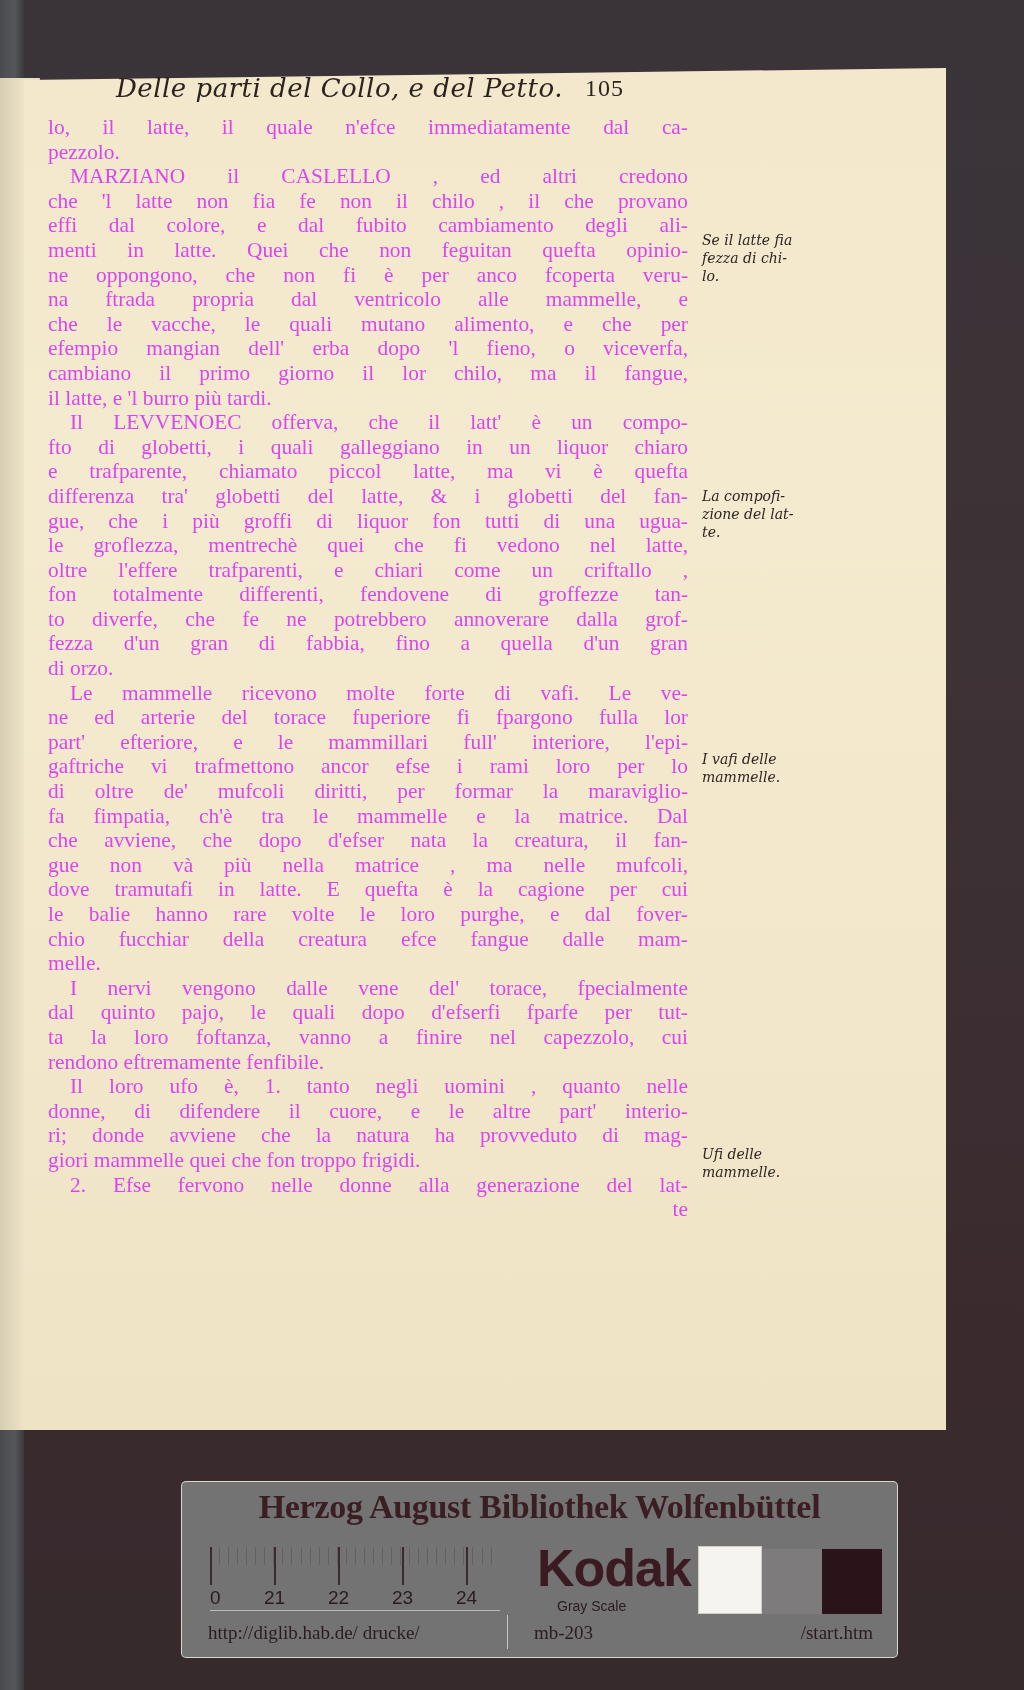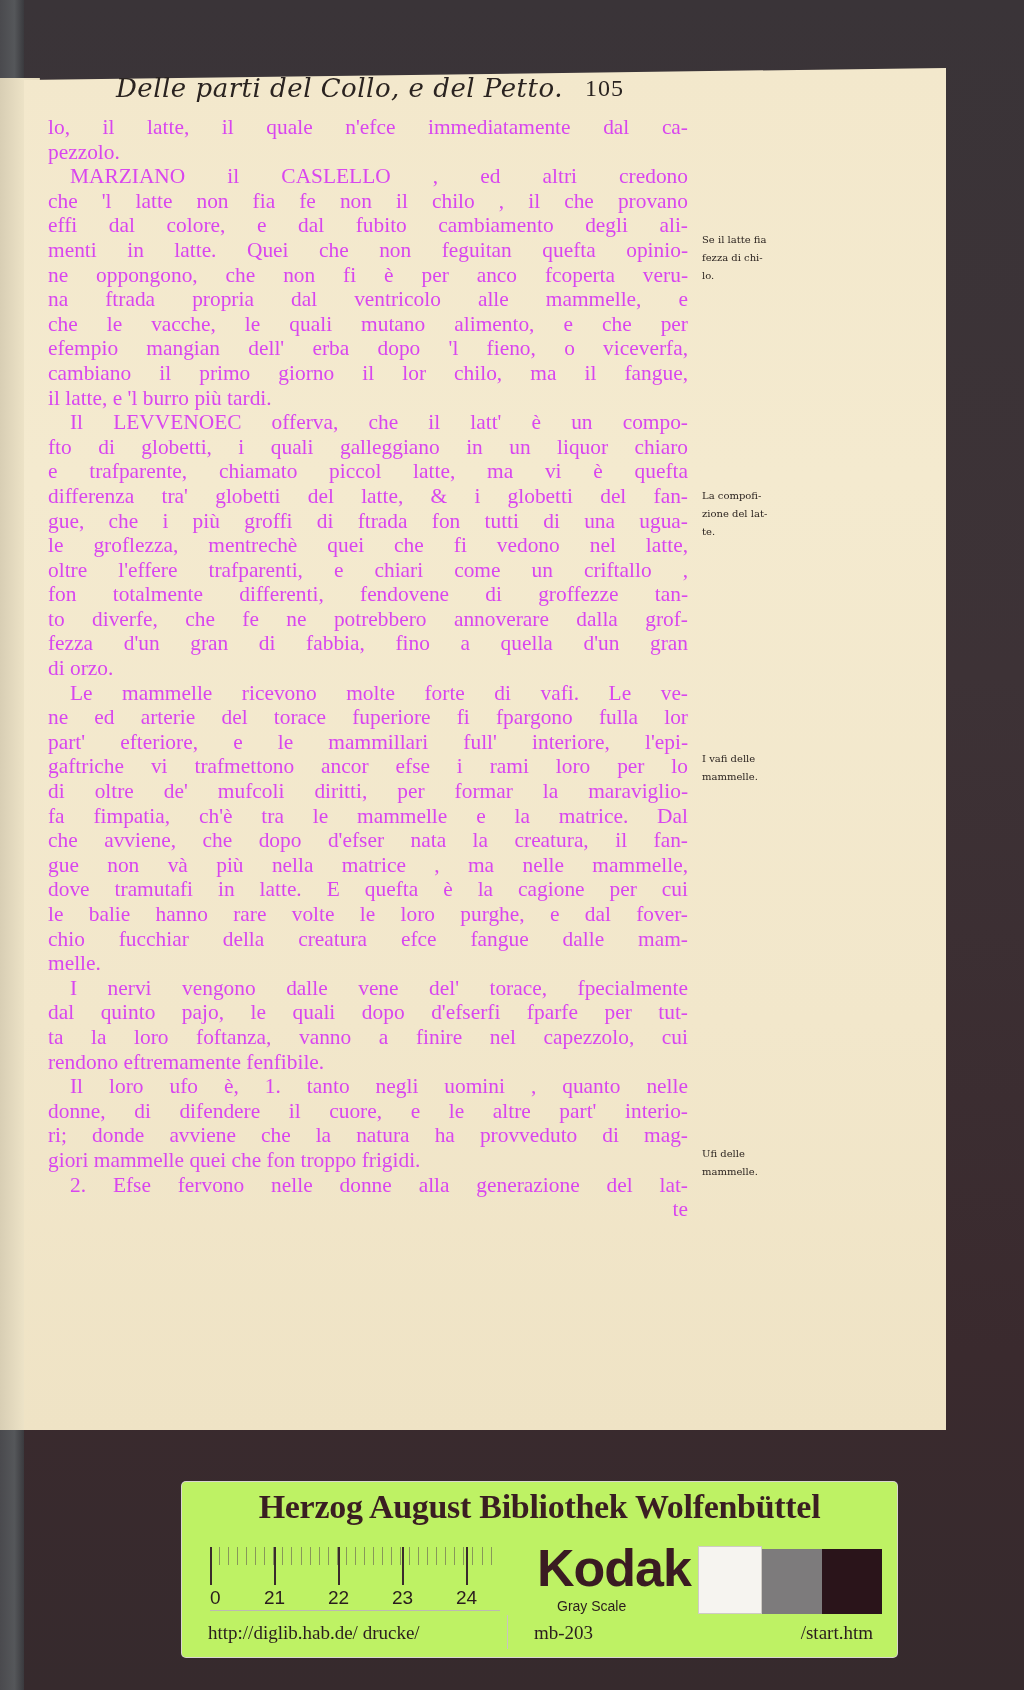--- a/index.html
+++ b/index.html
@@ -53,29 +53,29 @@
       font-size: 21.4px; line-height: 24.6px;
       text-align: justify; text-align-last: justify;
       color: #d946ef;
     }
     .line { display: block; white-space: nowrap; text-align: justify; text-align-last: justify; height: 24.6px; }
     .line.last { text-align-last: left; }
     .line.indent { padding-left: 22px; }
     .line.right { text-align: right; text-align-last: right; padding-right: 0; }
     .margin-note {
       position: absolute; left: 702px; width: 120px;
-      font-size: 10px; line-height: 18px;
+      font-style: italic; font-size: 14px; line-height: 18px;
       color: #2d2521;
       font-family: "DejaVu Serif", serif;
     }
     .margin-note span { display: block; white-space: nowrap; }
 
     .banner {
       position: absolute; left: 182px; top: 1482px; width: 715px; height: 175px;
-      background: #bef264; border-radius: 4px;
+      background: #737373; border-radius: 4px;
       box-shadow: 0 0 0 1px #d9d6d0;
     }
     .banner-title {
       position: absolute; left: 0; top: 6px; width: 715px; text-align: center;
       font-family: "Liberation Serif", serif; font-weight: bold; font-size: 34px;
       color: #3a1e22; letter-spacing: -0.3px;
     }
     .ruler {
       position: absolute; left: 28px; top: 61px; width: 290px; height: 68px;
       border-bottom: 1px solid #bdb9b3;
@@ -144,35 +144,35 @@
       <span class="line ">ne oppongono, che non fi è per anco fcoperta veru-</span>
       <span class="line ">na ftrada propria dal ventricolo alle mammelle, e</span>
       <span class="line ">che le vacche, le quali mutano alimento, e che per</span>
       <span class="line ">efempio mangian dell' erba dopo 'l fieno, o viceverfa,</span>
       <span class="line ">cambiano il primo giorno il lor chilo, ma il fangue,</span>
       <span class="line last">il latte, e 'l burro più tardi.</span>
       <span class="line indent">Il LEVVENOEC offerva, che il latt' è un compo-</span>
       <span class="line ">fto di globetti, i quali galleggiano in un liquor chiaro</span>
       <span class="line ">e trafparente, chiamato piccol latte, ma vi è quefta</span>
       <span class="line ">differenza tra' globetti del latte, &amp; i globetti del fan-</span>
-      <span class="line ">gue, che i più groffi di ftrada fon tutti di una ugua-</span>
+      <span class="line ">gue, che i più groffi di liquor fon tutti di una ugua-</span>
       <span class="line ">le groflezza, mentrechè quei che fi vedono nel latte,</span>
       <span class="line ">oltre l'effere trafparenti, e chiari come un criftallo ,</span>
       <span class="line ">fon totalmente differenti, fendovene di groffezze tan-</span>
       <span class="line ">to diverfe, che fe ne potrebbero annoverare dalla grof-</span>
       <span class="line ">fezza d'un gran di fabbia, fino a quella d'un gran</span>
       <span class="line last">di orzo.</span>
       <span class="line indent">Le mammelle ricevono molte forte di vafi. Le ve-</span>
       <span class="line ">ne ed arterie del torace fuperiore fi fpargono fulla lor</span>
       <span class="line ">part' efteriore, e le mammillari full' interiore, l'epi-</span>
       <span class="line ">gaftriche vi trafmettono ancor efse i rami loro per lo</span>
       <span class="line ">di oltre de' mufcoli diritti, per formar la maraviglio-</span>
       <span class="line ">fa fimpatia, ch'è tra le mammelle e la matrice. Dal</span>
       <span class="line ">che avviene, che dopo d'efser nata la creatura, il fan-</span>
-      <span class="line ">gue non và più nella matrice , ma nelle mammelle,</span>
+      <span class="line ">gue non và più nella matrice , ma nelle mufcoli,</span>
       <span class="line ">dove tramutafi in latte. E quefta è la cagione per cui</span>
       <span class="line ">le balie hanno rare volte le loro purghe, e dal fover-</span>
       <span class="line ">chio fucchiar della creatura efce fangue dalle mam-</span>
       <span class="line last">melle.</span>
       <span class="line indent">I nervi vengono dalle vene del' torace, fpecialmente</span>
       <span class="line ">dal quinto pajo, le quali dopo d'efserfi fparfe per tut-</span>
       <span class="line ">ta la loro foftanza, vanno a finire nel capezzolo, cui</span>
       <span class="line last">rendono eftremamente fenfibile.</span>
       <span class="line indent">Il loro ufo è, 1. tanto negli uomini , quanto nelle</span>
       <span class="line ">donne, di difendere il cuore, e le altre part' interio-</span>

